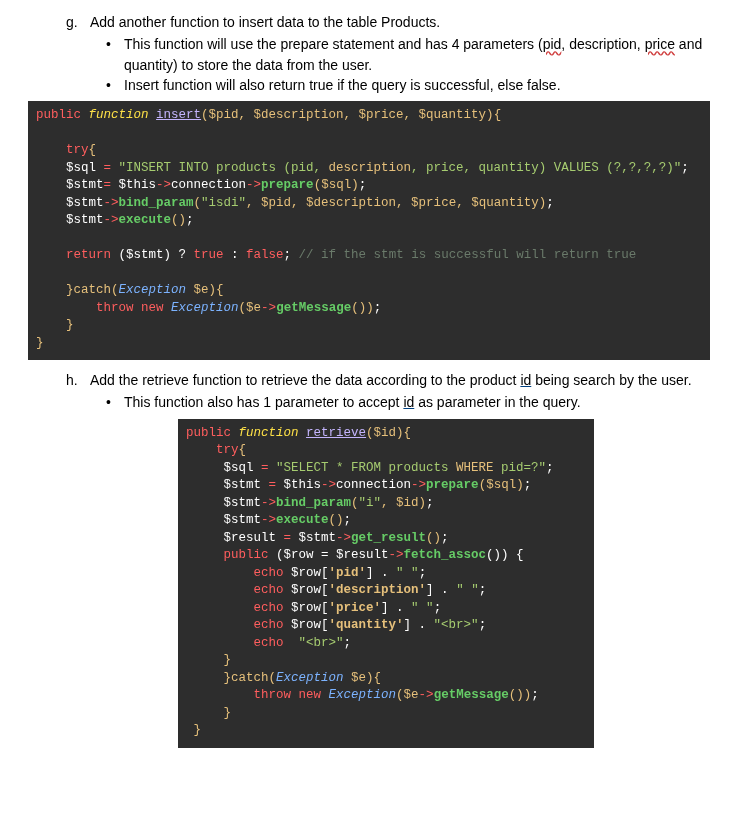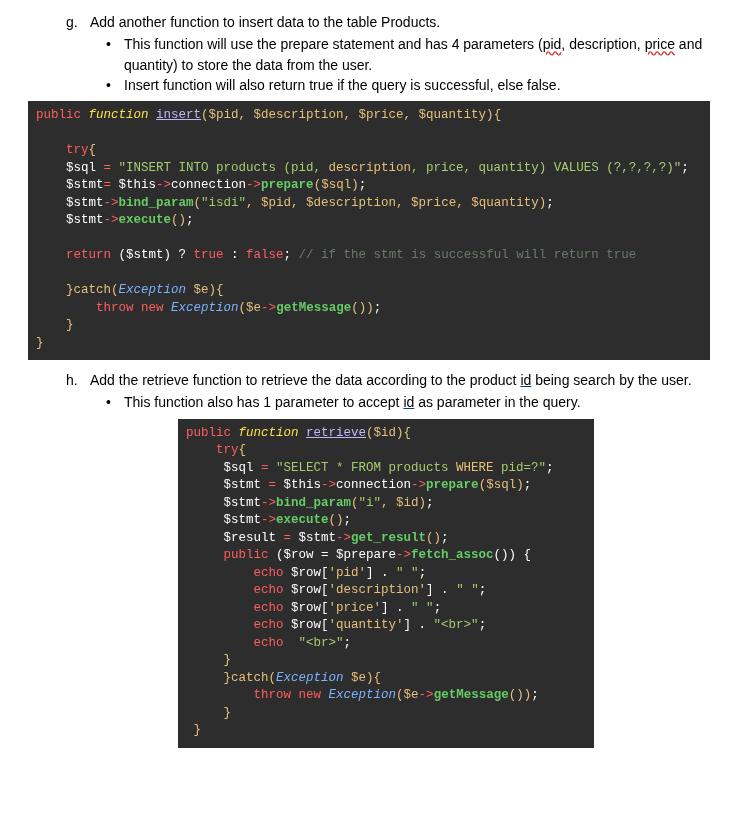--- a/index.html
+++ b/index.html
@@ -49,21 +49,21 @@
   .method      { color: #66cc66; font-weight: bold; }
   .kw-return   { color: #ff5e5e; }
   .kw-bool     { color: #ff5e5e; }
   .comment     { color: #6a7a6a; }
   .kw-catch    { color: #e6c07b; }
   .kw-throw    { color: #ff5e5e; text-align: center; }
   .kw-new      { color: #ff5e5e; }
   .class       { color: #7cb3ff; font-style: italic; text-align: right; }
   .kw-while    { color: #ff5e5e; }
   .kw-echo     { color: #ff5e5e; }
-  .idx         { color: #e6c07b; }
+  .idx         { color: #e6c07b; font-weight: bold; }
   .white       { color: #ffffff; }
 </style>
 </head>
 <body>
 
 <div class="item-block">
   <div class="item-head">
     <div class="item-letter">g.</div>
     <div class="item-body">Add another function to insert data to the table Products.</div>
   </div>
@@ -113,21 +113,21 @@
   </ul>
 </div>
 
 <div class="code narrow"><span class="kw-public">public</span> <span class="kw-func">function</span> <span class="fn-name">retrieve</span><span class="param-gold">($id)</span><span class="brace">{</span>
     <span class="kw-try">try</span><span class="brace">{</span>
      <span class="var">$sql</span><span class="op"> = </span><span class="str">"SELECT * FROM products </span><span class="str-gold">WHERE</span><span class="str"> pid=?"</span><span class="white">;</span>
      <span class="var">$stmt</span><span class="op"> = </span><span class="var">$this</span><span class="arrow">-&gt;</span><span class="white">connection</span><span class="arrow">-&gt;</span><span class="method">prepare</span><span class="param-gold">($sql)</span><span class="white">;</span>
      <span class="var">$stmt</span><span class="arrow">-&gt;</span><span class="method">bind_param</span><span class="param-gold">(</span><span class="str">"i"</span><span class="param-gold">, $id)</span><span class="white">;</span>
      <span class="var">$stmt</span><span class="arrow">-&gt;</span><span class="method">execute</span><span class="param-gold">()</span><span class="white">;</span>
      <span class="var">$result</span><span class="op"> = </span><span class="var">$stmt</span><span class="arrow">-&gt;</span><span class="method">get_result</span><span class="param-gold">()</span><span class="white">;</span>
-     <span class="kw-while">public</span><span class="white"> ($row = $prepare</span><span class="arrow">-&gt;</span><span class="method">fetch_assoc</span><span class="white">()) {</span>
+     <span class="kw-while">public</span><span class="white"> ($row = $result</span><span class="arrow">-&gt;</span><span class="method">fetch_assoc</span><span class="white">()) {</span>
          <span class="kw-echo">echo</span> <span class="var">$row</span><span class="white">[</span><span class="idx">'pid'</span><span class="white">] . </span><span class="str">" "</span><span class="white">;</span>
          <span class="kw-echo">echo</span> <span class="var">$row</span><span class="white">[</span><span class="idx">'description'</span><span class="white">] . </span><span class="str">" "</span><span class="white">;</span>
          <span class="kw-echo">echo</span> <span class="var">$row</span><span class="white">[</span><span class="idx">'price'</span><span class="white">] . </span><span class="str">" "</span><span class="white">;</span>
          <span class="kw-echo">echo</span> <span class="var">$row</span><span class="white">[</span><span class="idx">'quantity'</span><span class="white">] . </span><span class="str">"&lt;br&gt;"</span><span class="white">;</span>
          <span class="kw-echo">echo</span>  <span class="str">"&lt;br&gt;"</span><span class="white">;</span>
      <span class="brace">}</span>
      <span class="brace">}</span><span class="kw-catch">catch</span><span class="param-gold">(</span><span class="class">Exception</span><span class="param-gold"> $e</span><span class="param-gold">)</span><span class="brace">{</span>
          <span class="kw-throw">throw</span> <span class="kw-new">new</span> <span class="class">Exception</span><span class="param-gold">($e</span><span class="arrow">-&gt;</span><span class="method">getMessage</span><span class="param-gold">())</span><span class="white">;</span>
      <span class="brace">}</span>
  <span class="brace">}</span></div>

